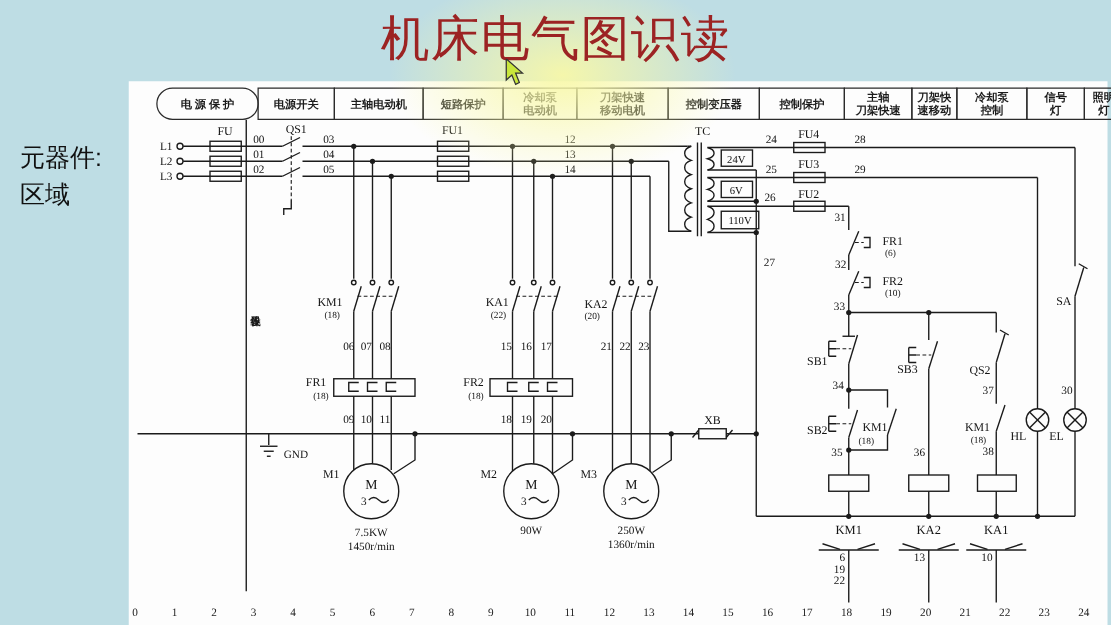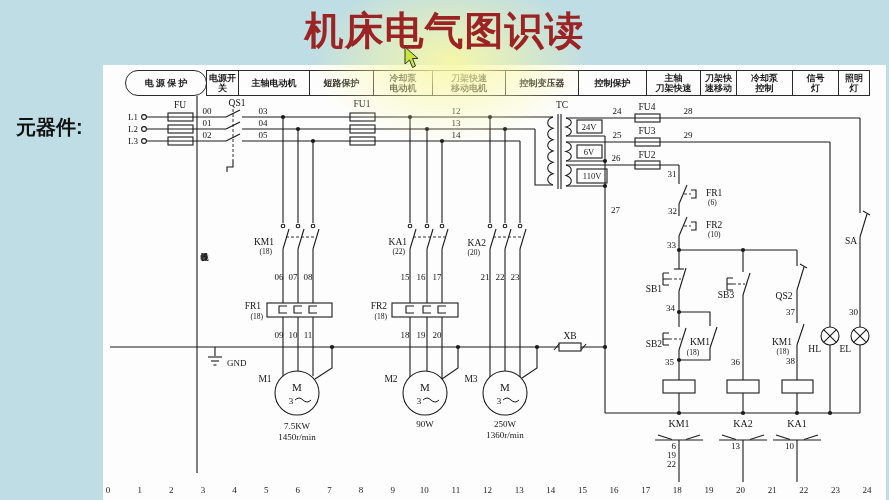--- a/index.html
+++ b/index.html
@@ -1,24 +1,24 @@
 <!DOCTYPE html>
 <html><head>
 <meta charset="utf-8">
 <style>
   html,body{margin:0;padding:0;}
   #stage{position:relative;width:889px;height:500px;background:#bedde4;overflow:hidden;
          font-family:"Liberation Sans",sans-serif;}
   #glow{position:absolute;left:265px;top:-50px;width:370px;height:220px;z-index:4;pointer-events:none;
         background:radial-gradient(closest-side,rgba(248,248,168,0.95),rgba(248,248,168,0) 75%);}
   #title{position:absolute;left:0;right:0;top:4px;z-index:5;text-align:center;
-         font-size:39px;font-weight:bold;color:#9c2323;letter-spacing:1px;}
+         font-size:39px;font-weight:normal;color:#9c2323;letter-spacing:1px;}
   #cursor{position:absolute;left:404px;top:47px;z-index:6;}
   #side-labels{position:absolute;left:16px;top:113px;z-index:3;color:#101010;
-               font-size:20px;font-weight:bold;line-height:29px;}
+               font-size:20px;font-weight:normal;line-height:29px;}
   #panel{position:absolute;left:103px;top:65px;width:783px;height:435px;background:#fdfdfd;z-index:2;}
   #header-row{position:absolute;left:22px;top:5px;height:26px;display:flex;z-index:3;}
   .hcell{box-sizing:border-box;border:1px solid #2a2a2a;margin-left:-1px;display:flex;
          align-items:center;justify-content:center;text-align:center;
          font-family:"Liberation Serif",serif;font-weight:bold;font-size:9px;line-height:1.15;
          white-space:pre-line;color:#1b1b1b;background:transparent;}
   .hcell:first-child{margin-left:0;border-radius:13px;}
   #schematic{position:absolute;left:0;top:0;z-index:2;}
   svg line,svg path,svg rect,svg circle,svg polyline{stroke:#1b1b1b;stroke-width:1.1;fill:none;}
   svg .dash{stroke-dasharray:3 2;stroke-width:0.9;}
@@ -35,26 +35,27 @@
 <body>
 
 <div id="stage">
   <div id="glow"></div>
   <div id="title">机床电气图识读</div>
   <svg id="cursor" width="18" height="24">
     <polygon points="1,0 1,17 5.5,13 8.5,20.5 11.5,19 8.5,11.5 14,11.5" style="fill:#c8e63c;stroke:#333;stroke-width:1"></polygon>
   </svg>
   <div id="side-labels">
     <div>元器件:</div>
+    <div>区域</div>
   </div>
 
   <div id="panel">
     <div id="header-row">
       <div class="hcell" style="width:82px">电 源 保 护</div>
-      <div class="hcell" style="width:33px">电源开关</div>
+      <div class="hcell" style="width:62px">电源开关</div>
       <div class="hcell" style="width:72px">主轴电动机</div>
       <div class="hcell" style="width:65px">短路保护</div>
       <div class="hcell" style="width:60px">冷却泵
 电动机</div>
       <div class="hcell" style="width:74px">刀架快速
 移动电机</div>
       <div class="hcell" style="width:74px">控制变压器</div>
       <div class="hcell" style="width:69px">控制保护</div>
       <div class="hcell" style="width:55px">主轴
 刀架快速</div>

